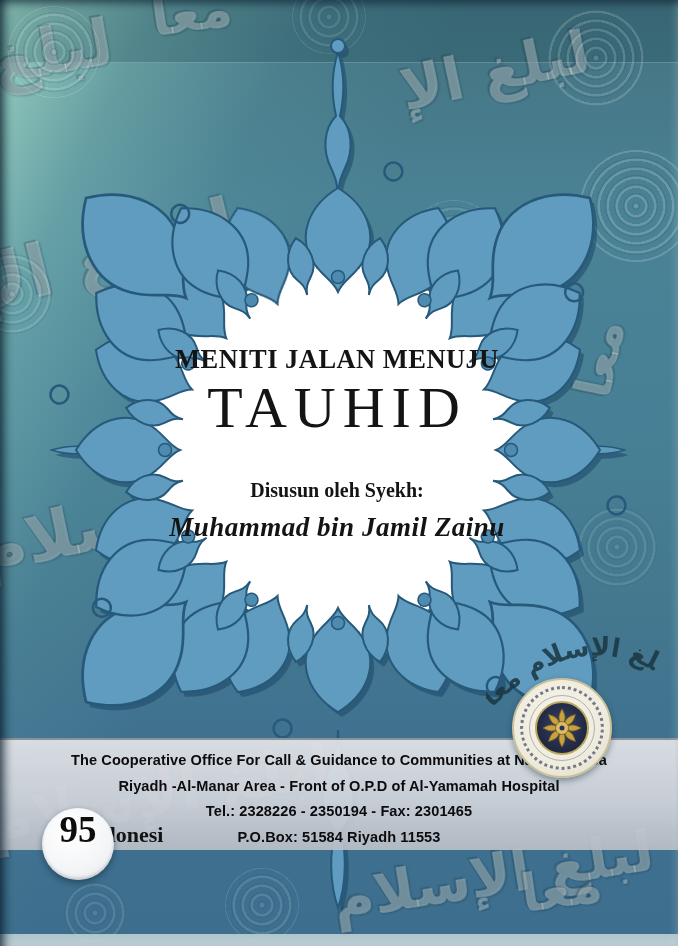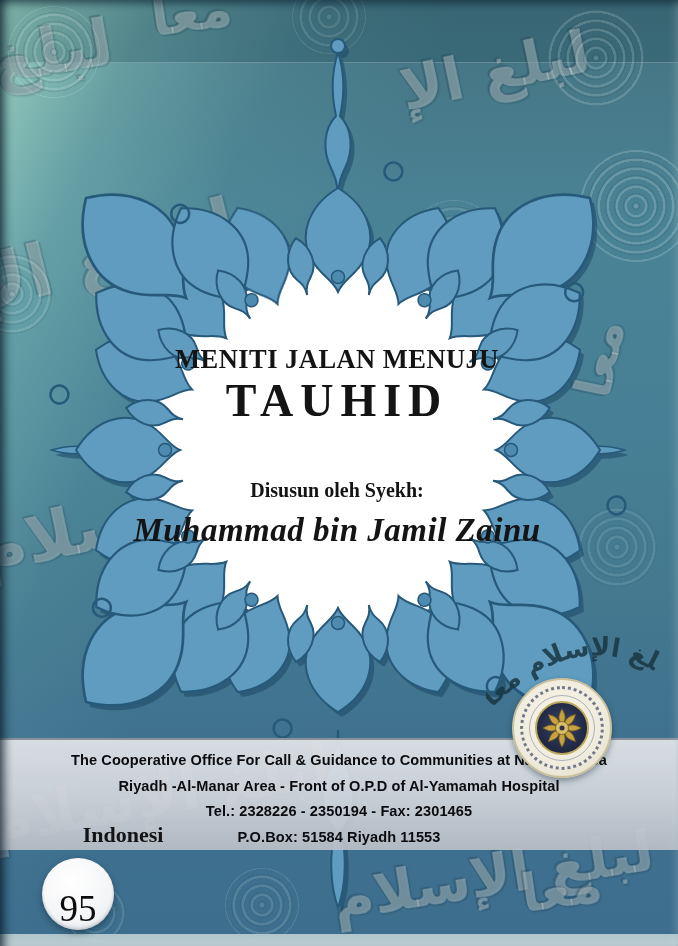--- a/index.html
+++ b/index.html
@@ -24,38 +24,38 @@
     color:rgba(255,255,255,.10);white-space:nowrap;
     text-shadow:1px 1px 0 rgba(235,250,248,.30), 2px 2px 2px rgba(15,45,60,.30), -1px -1px 1px rgba(10,40,55,.28);}
   .medallion{position:absolute;z-index:1;border-radius:50%;
     background:repeating-radial-gradient(circle at 50% 50%, rgba(235,250,246,.38) 0 2px, rgba(30,70,88,.30) 3px 4px, rgba(0,0,0,0) 4px 9px);
     filter:blur(.4px);}
   
   .ornament{position:absolute;left:48px;top:38px;width:580px;height:882px;z-index:2;pointer-events:none;}
   
   .titles{position:absolute;left:0;right:4px;z-index:3;text-align:center;color:#141414;}
   .t1{top:344px;font-size:27px;font-weight:700;letter-spacing:.5px;transform:scaleX(.98);}
-  .t2{top:374px;font-size:46px;font-weight:700;letter-spacing:7px;}
+  .t2{top:374px;font-size:58px;font-weight:400;letter-spacing:7px;}
   .byline{top:479px;font-size:20px;font-weight:700;}
-  .author{top:512px;font-size:33px;font-weight:700;font-style:italic;letter-spacing:.5px;}
+  .author{top:512px;font-size:27px;font-weight:700;font-style:italic;letter-spacing:.5px;}
   
   .band{position:absolute;left:0;top:738px;width:100%;height:110px;z-index:5;
     background:linear-gradient(180deg, rgba(224,226,230,.95) 0%, rgba(209,212,218,.93) 55%, rgba(186,191,199,.92) 100%);
     border-top:2px solid rgba(110,120,130,.6);}
   .band-lines{position:absolute;inset:0;padding-top:7px;text-align:center;
     font-family:"Liberation Sans",sans-serif;font-weight:700;font-size:15px;line-height:25.5px;
     color:#0c0c0e;letter-spacing:.1px;transform:scaleX(.97);transform-origin:50% 50%;}
   .band-lines div{filter:blur(.2px);}
   .lang-label{position:absolute;left:48px;top:822px;width:150px;z-index:6;text-align:center;
     font-size:22px;font-weight:700;color:#131313;}
-  .num-badge{position:absolute;left:42px;top:858px;width:72px;height:72px;z-index:6;border-radius:50%;
+  .num-badge{position:absolute;left:42px;top:808px;width:72px;height:72px;z-index:6;border-radius:50%;
     background:radial-gradient(circle at 40% 32%, #ffffff 0%, #f4f5f7 60%, #dfe3e7 100%);
     box-shadow:0 3px 6px rgba(8,30,45,.45), inset 0 -2px 3px rgba(120,130,140,.35);
-    display:flex;align-items:flex-end;justify-content:center;
-    font-size:37px;font-weight:400;color:#0d0d0d;}
+    display:flex;align-items:flex-start;justify-content:center;
+    font-size:37px;font-weight:700;color:#0d0d0d;}
   
   .seal{position:absolute;left:512px;top:678px;width:96px;height:96px;z-index:6;border-radius:50%;
     background:radial-gradient(circle at 45% 40%, #f7f4e8 0%, #efecdd 60%, #ddd8c2 100%);
     border:2px solid #c9c09b;box-shadow:0 3px 6px rgba(8,30,45,.4);}
   .seal-textring{position:absolute;inset:6px;border-radius:50%;border:3px dotted #4a5370;opacity:.75;}
   .seal-ring2{position:absolute;inset:15px;border-radius:50%;border:1px solid #9aa0b0;opacity:.8;}
   .seal-core{position:absolute;inset:21px;border-radius:50%;
     background:radial-gradient(circle at 50% 45%, #3a4468 0%, #242c4a 55%, #171d33 100%);
     border:2px solid #b9a75c;display:flex;align-items:center;justify-content:center;}
   .seal-callig{position:absolute;left:486px;top:620px;width:176px;height:104px;z-index:6;pointer-events:none;}

